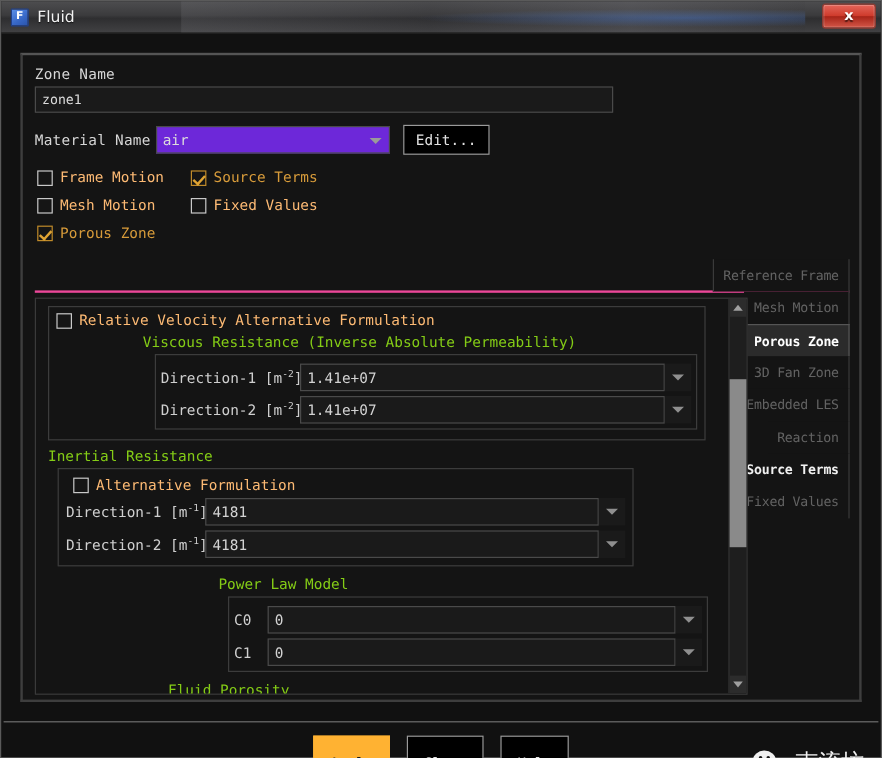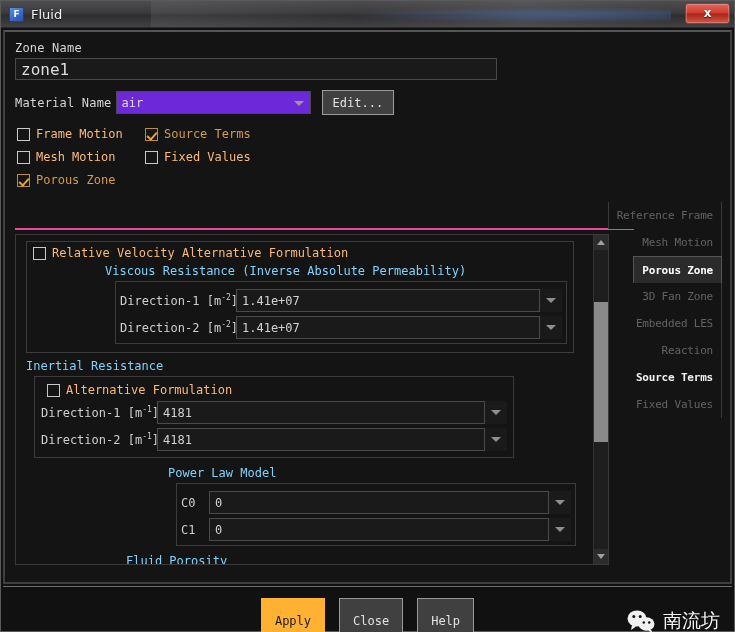--- a/index.html
+++ b/index.html
@@ -73,40 +73,40 @@
     text-shadow: 0 1px 1px rgba(0,0,0,0.6);
     cursor: pointer;
   }
 
   
   #body {
     flex: 1 1 auto;
     background: #141414;
     border: 2px solid #3e3e3e;
     border-top-color: #555;
-    margin: 2px;
-    padding: 6px 8px 17px 8px;
+    margin: 16px;
+    padding: 6px 8px 4px 8px;
     position: relative;
     display: flex; flex-direction: column;
   }
 
   .lbl {
     color: #d6d6d6;
     font-size: 12px;
     letter-spacing: 0.2px;
     white-space: nowrap;
   }
 
   
   .tbox {
     background: #1a1a1a;
     border: 1px solid #4a4a4a;
     color: #dcdcdc;
     font-family: "DejaVu Sans Mono","Liberation Mono",monospace;
-    font-size: 16px;
+    font-size: 11px;
     height: 22px;
     line-height: 20px;
     padding: 0 5px;
     outline: none;
   }
 
   #zone-name-label { margin: 3px 0 3px 2px; }
   #zone-name-input { display:block; width: 482px; height: 22px; margin-left: 2px; }
 
   #material-row { display: flex; align-items: center; margin-top: 10px; margin-left: 2px; }
@@ -125,21 +125,21 @@
   }
   .combo .arrow {
     position: absolute; right: 6px; top: 50%;
     width: 0; height: 0; margin-top: -2px;
     border-left: 5px solid transparent;
     border-right: 5px solid transparent;
     border-top: 5px solid #9a9a9a;
   }
   #material-combo { width: 195px; }
   .btn {
-    background: #404040;
+    background: #000000;
     border: 1px solid #9a9a9a;
     color: #e2e2e2;
     font-family: "DejaVu Sans Mono","Liberation Mono",monospace;
     font-size: 12px;
     padding: 3px 9px;
     cursor: pointer;
   }
   #edit-button { margin-left: 11px; height: 25px; padding: 0 10px; }
 
   
@@ -208,21 +208,21 @@
   }
   #panel-inner { position: absolute; left: 0; top: 0; width: 578px; padding: 6px 0 0 10px; }
 
   .group {
     border: 1px solid #3c3c3c;
     margin-bottom: 2px;
     padding: 4px 6px 6px 6px;
     position: relative;
   }
   .grouptitle {
-    color: #7dd3fc; font-size: 12px; margin: 2px 0 3px 0;
+    color: #84cc16; font-size: 12px; margin: 2px 0 3px 0;
   }
   .fieldrow { display: flex; align-items: center; margin-top: 4px; }
   .fieldlabel { color: #cfcfcf; font-size: 12px; text-align: left; white-space: nowrap; }
   .spin {
     position: relative;
     background: #1a1a1a;
     border: 1px solid #4a4a4a;
     height: 23px;
     display: flex; align-items: center;
     flex: 1 1 auto;

